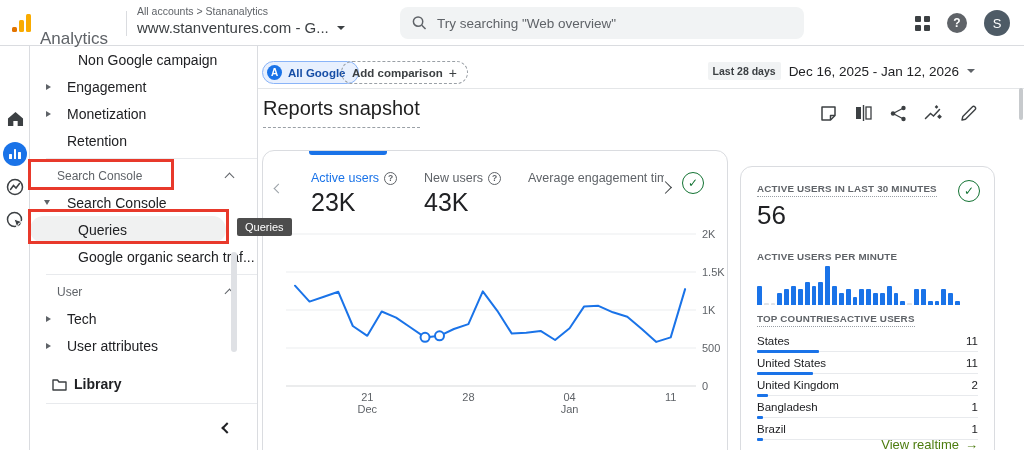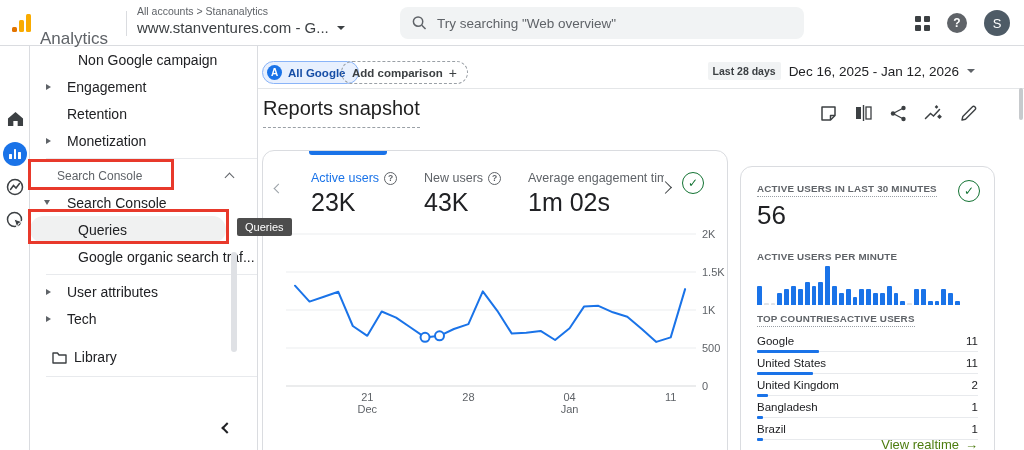--- a/index.html
+++ b/index.html
@@ -54,21 +54,21 @@
   .t-arrow { padding-left:37px; }
   .t-plain { padding-left:37px; }
   .t-section { padding-left:27px; font-weight:400; font-size:12px; color:#5f6368; }
   .chev { display:inline-block; width:7px; height:7px; border-top:1.7px solid #5f6368; border-right:1.7px solid #5f6368; }
   .chev-up { transform:rotate(-45deg); position:absolute; right:24px; top:12px; }
   .chev-left-big { display:inline-block; width:8px; height:8px; border-top:2px solid #202124; border-right:2px solid #202124;
     transform:rotate(-135deg); }
   .nav-div { border:none; border-top:1px solid #e8eaed; margin:4px 0 3px 16px; }
   .active-pill { position:absolute; left:0; top:0; width:196px; height:27px; background:#f0f1f1; border-radius:16px; }
   .pill-label { position:relative; z-index:2; }
-  .lib-row { margin-top:10px; height:30px; }
+  .lib-row { margin-top:10px; height:30px;font-weight:bold; }
   .lib-row svg { position:absolute; left:22px; }
   .lib-row span { padding-left:44px; }
   .collapse-btn { position:absolute; right:20px; bottom:12px; width:20px; height:20px; display:flex;
     align-items:center; justify-content:center; cursor:pointer; }
   .nav-scrollbar { position:absolute; left:201px; top:206px; width:6px; height:100px; background:#dfe1e5; border-radius:3px; }
 
   
   .red-box { position:absolute; border:3px solid #e8392b; z-index:25; pointer-events:none; }
   .tooltip { position:absolute; left:237px; top:218px; background:#4d4d4d; color:#fff; font-size:11px;
     padding:3px 8px; border-radius:2px; z-index:26; }
@@ -198,51 +198,55 @@
   </div>
 
   <div class="nav">
     <div class="nav-row t-child">
       <span>Non Google campaign</span>
     </div>
     <div class="nav-row t-arrow">
       <span class="caret-right"></span>
       <span>Engagement</span>
     </div>
-    <div class="nav-row t-plain">
-      <span>Retention</span>
-    </div>
     <div class="nav-row t-arrow">
       <span class="caret-right"></span>
       <span>Monetization</span>
+    </div>
+    <div class="nav-row t-plain">
+      <span>Retention</span>
     </div>
     <hr class="nav-div">
     <div class="nav-row t-section">
       <span>Search Console</span>
       <span class="chev chev-up"></span>
     </div>
     <div class="nav-row t-arrow">
       <span class="caret-down"></span>
       <span>Search Console</span>
     </div>
     <div class="nav-row t-child">
       <span class="active-pill"></span>
       <span class="pill-label">Queries</span>
     </div>
     <div class="nav-row t-child">
       <span>Google organic search traf...</span>
     </div>
     <hr class="nav-div">
+    <div class="nav-row t-section">
+      <span>User</span>
+      <span class="chev chev-up"></span>
+    </div>
+    <div class="nav-row t-arrow">
+      <span class="caret-right"></span>
+      <span>Tech</span>
+    </div>
     <div class="nav-row t-arrow">
       <span class="caret-right"></span>
       <span>User attributes</span>
-    </div>
-    <div class="nav-row t-arrow">
-      <span class="caret-right"></span>
-      <span>Tech</span>
     </div>
     <div class="nav-row lib-row">
       <svg width="15" height="13" viewBox="0 0 15 13">
         <path d="M1 2 h4.5 l1.5 2 h7 v8 H1 Z" fill="none" stroke="#3c4043" stroke-width="1.4" stroke-linejoin="round"></path>
       </svg>
       <span>Library</span>
     </div>
     <hr class="nav-div">
     <div class="collapse-btn">
       <span class="chev-left-big"></span>
@@ -323,21 +327,20 @@
       <div class="m-label">
           <span>New users</span>
         <span class="q-ic">?</span>
         </div>
       <div class="m-value">43K</div>
     </div>
     <div class="metric" style="left:265px">
       <div class="m-label m-clip">
           <span>Average engagement time p</span>
         </div>
-      <div class="m-value">1m 02s</div>
     </div>
     <div class="car-chev" style="left:398px; top:32px">
       <span class="chev" style="border-color:#3c4043; width:9px; height:9px; transform:rotate(45deg); display:block"></span>
     </div>
     <div class="ok-badge" style="position:absolute; right:23px; top:21px">✓</div>
     <svg id="line-chart" width="466" height="310" viewBox="0 0 466 310">
         <line x1="23" y1="83" x2="433" y2="83" stroke="#ebedef" stroke-width="1"></line>
         <text x="439" y="87" font-size="11" fill="#5f6368">2K</text>
         <line x1="23" y1="121" x2="433" y2="121" stroke="#ebedef" stroke-width="1"></line>
         <text x="439" y="125" font-size="11" fill="#5f6368">1.5K</text>
@@ -395,21 +398,21 @@
         <i style="height: 15.6px;"></i>
         <i style="height: 11.7px;"></i>
         <i style="height: 3.9px;"></i>
       </div>
     <div class="rt-cols">
       <span>TOP COUNTRIES</span>
       <span>ACTIVE USERS</span>
     </div>
     <div class="rt-table">
       <div class="ct-row">
-        <span class="nm">Google</span>
+        <span class="nm">States</span>
         <span class="vl">11</span>
         <span class="ct-bar" style="width: 62px;"></span>
       </div>
       <div class="ct-row">
         <span class="nm">United States</span>
         <span class="vl">11</span>
         <span class="ct-bar" style="width: 56.3636px;"></span>
       </div>
       <div class="ct-row">
         <span class="nm">United Kingdom</span>

